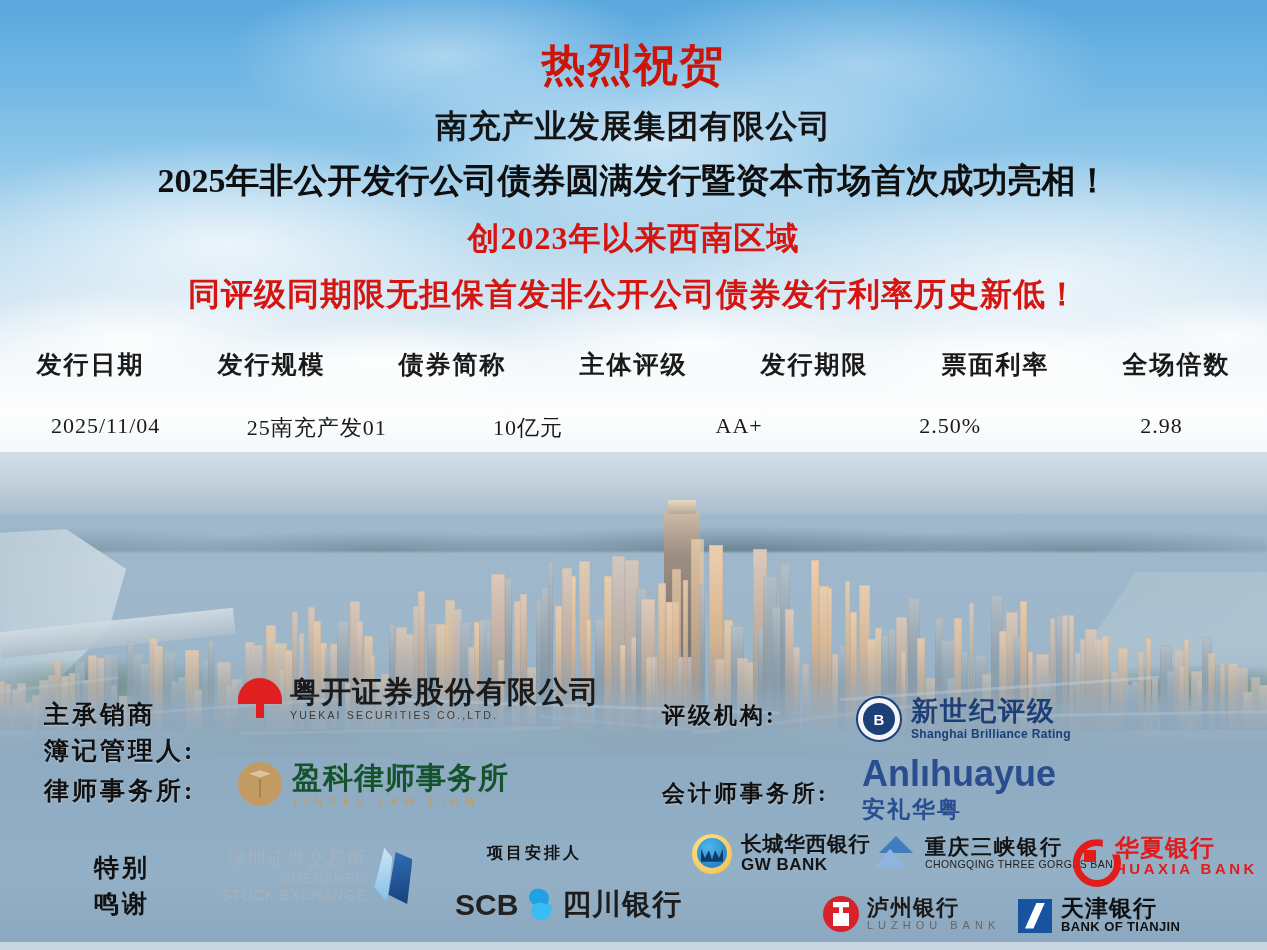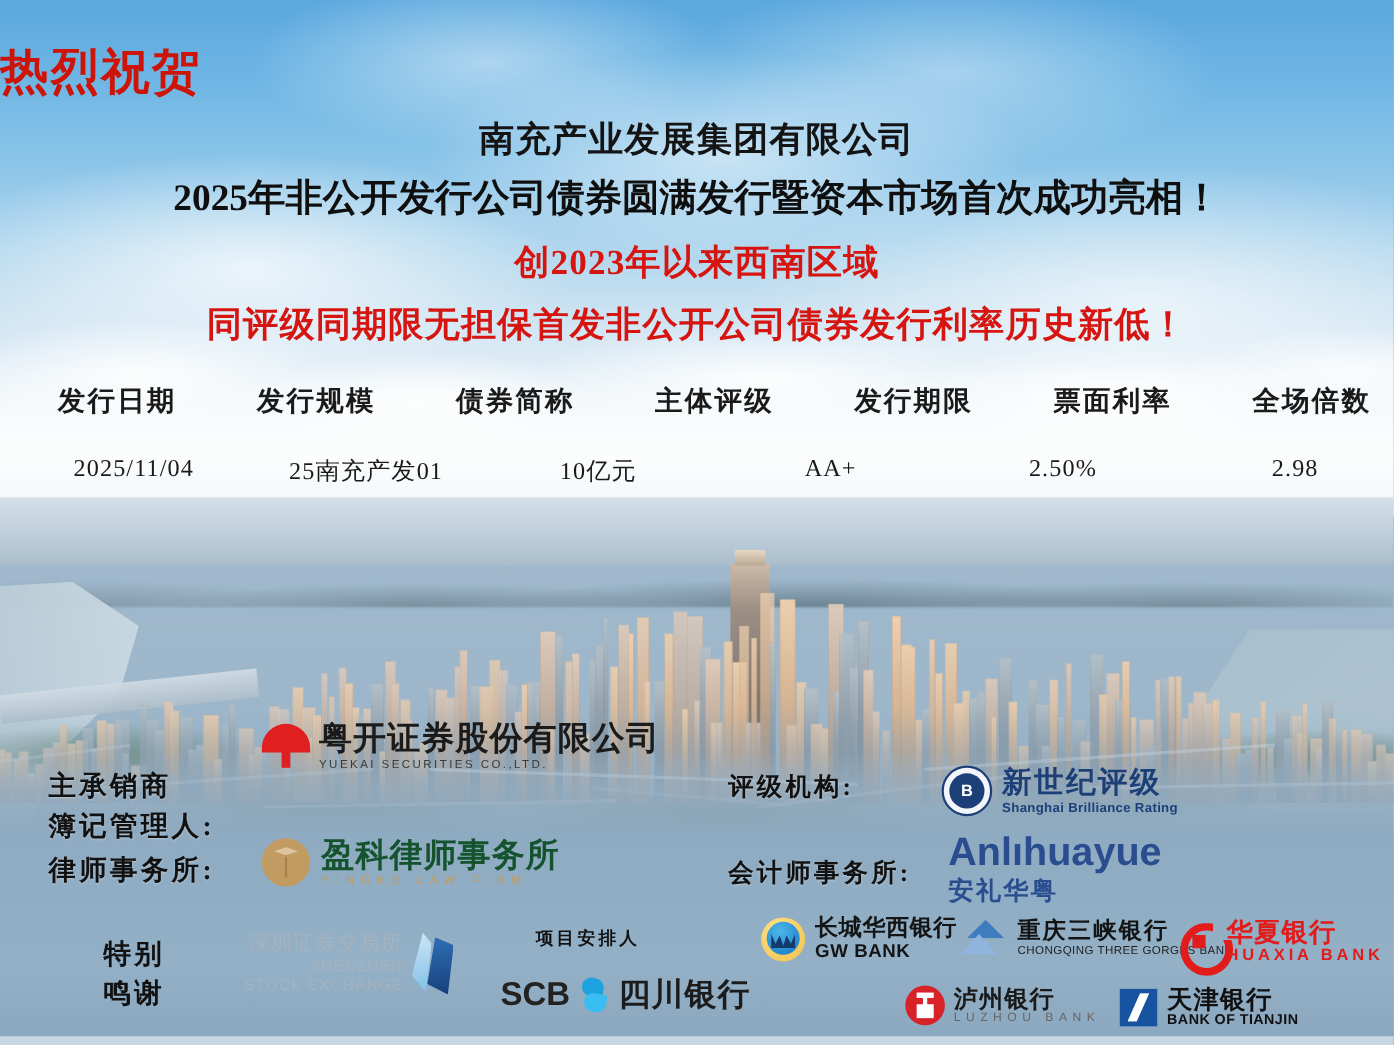--- a/index.html
+++ b/index.html
@@ -98,21 +98,21 @@
   
   .bottom{
     position:absolute;left:0;top:756px;width:1267px;height:194px;
     background:linear-gradient(180deg,#8fabc2 0%, #8fadc4 30%, #93b0c6 62%, #8aa7bf 100%);
   }
   .bottom-strip{position:absolute;left:0;bottom:0;width:1267px;height:8px;background:#c8d6e2;}
 
   
   .headings{position:absolute;left:0;top:0;width:1267px;}
   .h-main{
-    color:#cc1409;font-weight:700;letter-spacing:2px;
+    text-align:center;color:#cc1409;font-weight:700;letter-spacing:2px;
     font-size:44px;line-height:1;margin-top:44px;
     font-family:"Liberation Serif","DejaVu Serif",serif;
   }
   .h-company{
     text-align:center;color:#141414;font-weight:700;font-size:32px;line-height:1;
     margin-top:22px;letter-spacing:1px;
   }
   .h-line2{
     text-align:center;color:#0f0f0f;font-weight:700;font-size:34px;line-height:1;
     margin-top:22px;letter-spacing:0px;
@@ -120,21 +120,21 @@
   .h-red1{
     text-align:center;color:#d61410;font-weight:700;font-size:32px;line-height:1;
     margin-top:24px;letter-spacing:1px;
   }
   .h-red2{
     text-align:center;color:#d61410;font-weight:700;font-size:32px;line-height:1;
     margin-top:24px;letter-spacing:1px;
   }
 
   
-  .tbl{position:absolute;left:16px;top:348px;width:1079px;}
+  .tbl{position:absolute;left:0;top:348px;width:1079px;}
   .trow{display:flex;width:1267px;}
   .tcell{flex:1;text-align:center;color:#1a1a1a;}
   .thead .tcell{font-size:25px;font-weight:700;letter-spacing:2px;}
   .tbody{margin-top:32px;}
   .tbody .tcell{font-size:22px;font-weight:400;letter-spacing:1px;}
 
   
   .lbl{
     position:absolute;color:#111;font-weight:700;font-size:25px;letter-spacing:3px;
     text-shadow:0 1px 2px rgba(255,255,255,.35);
@@ -496,21 +496,21 @@
       <div class="tcell">10亿元</div>
       <div class="tcell">AA+</div>
       <div class="tcell">2.50%</div>
       <div class="tcell">2.98</div>
     </div>
   </div>
 
   <div class="lbl" style="left:44px;top:698px;">主承销商</div>
   <div class="lbl" style="left:44px;top:734px;">簿记管理人:</div>
 
-  <div class="logo-wrap" style="left:238px;top:656px;justify-content:center;">
+  <div class="logo-wrap" style="left:238px;top:676px;justify-content:center;">
     <div class="yk-mark">
       <div class="arc"></div>
         <div class="stem"></div>
         <div class="bar"></div>
     </div>
     <div class="yk-txt">
       <div class="cn">粤开证券股份有限公司</div>
       <div class="en">YUEKAI SECURITIES CO.,LTD.</div>
     </div>
   </div>

